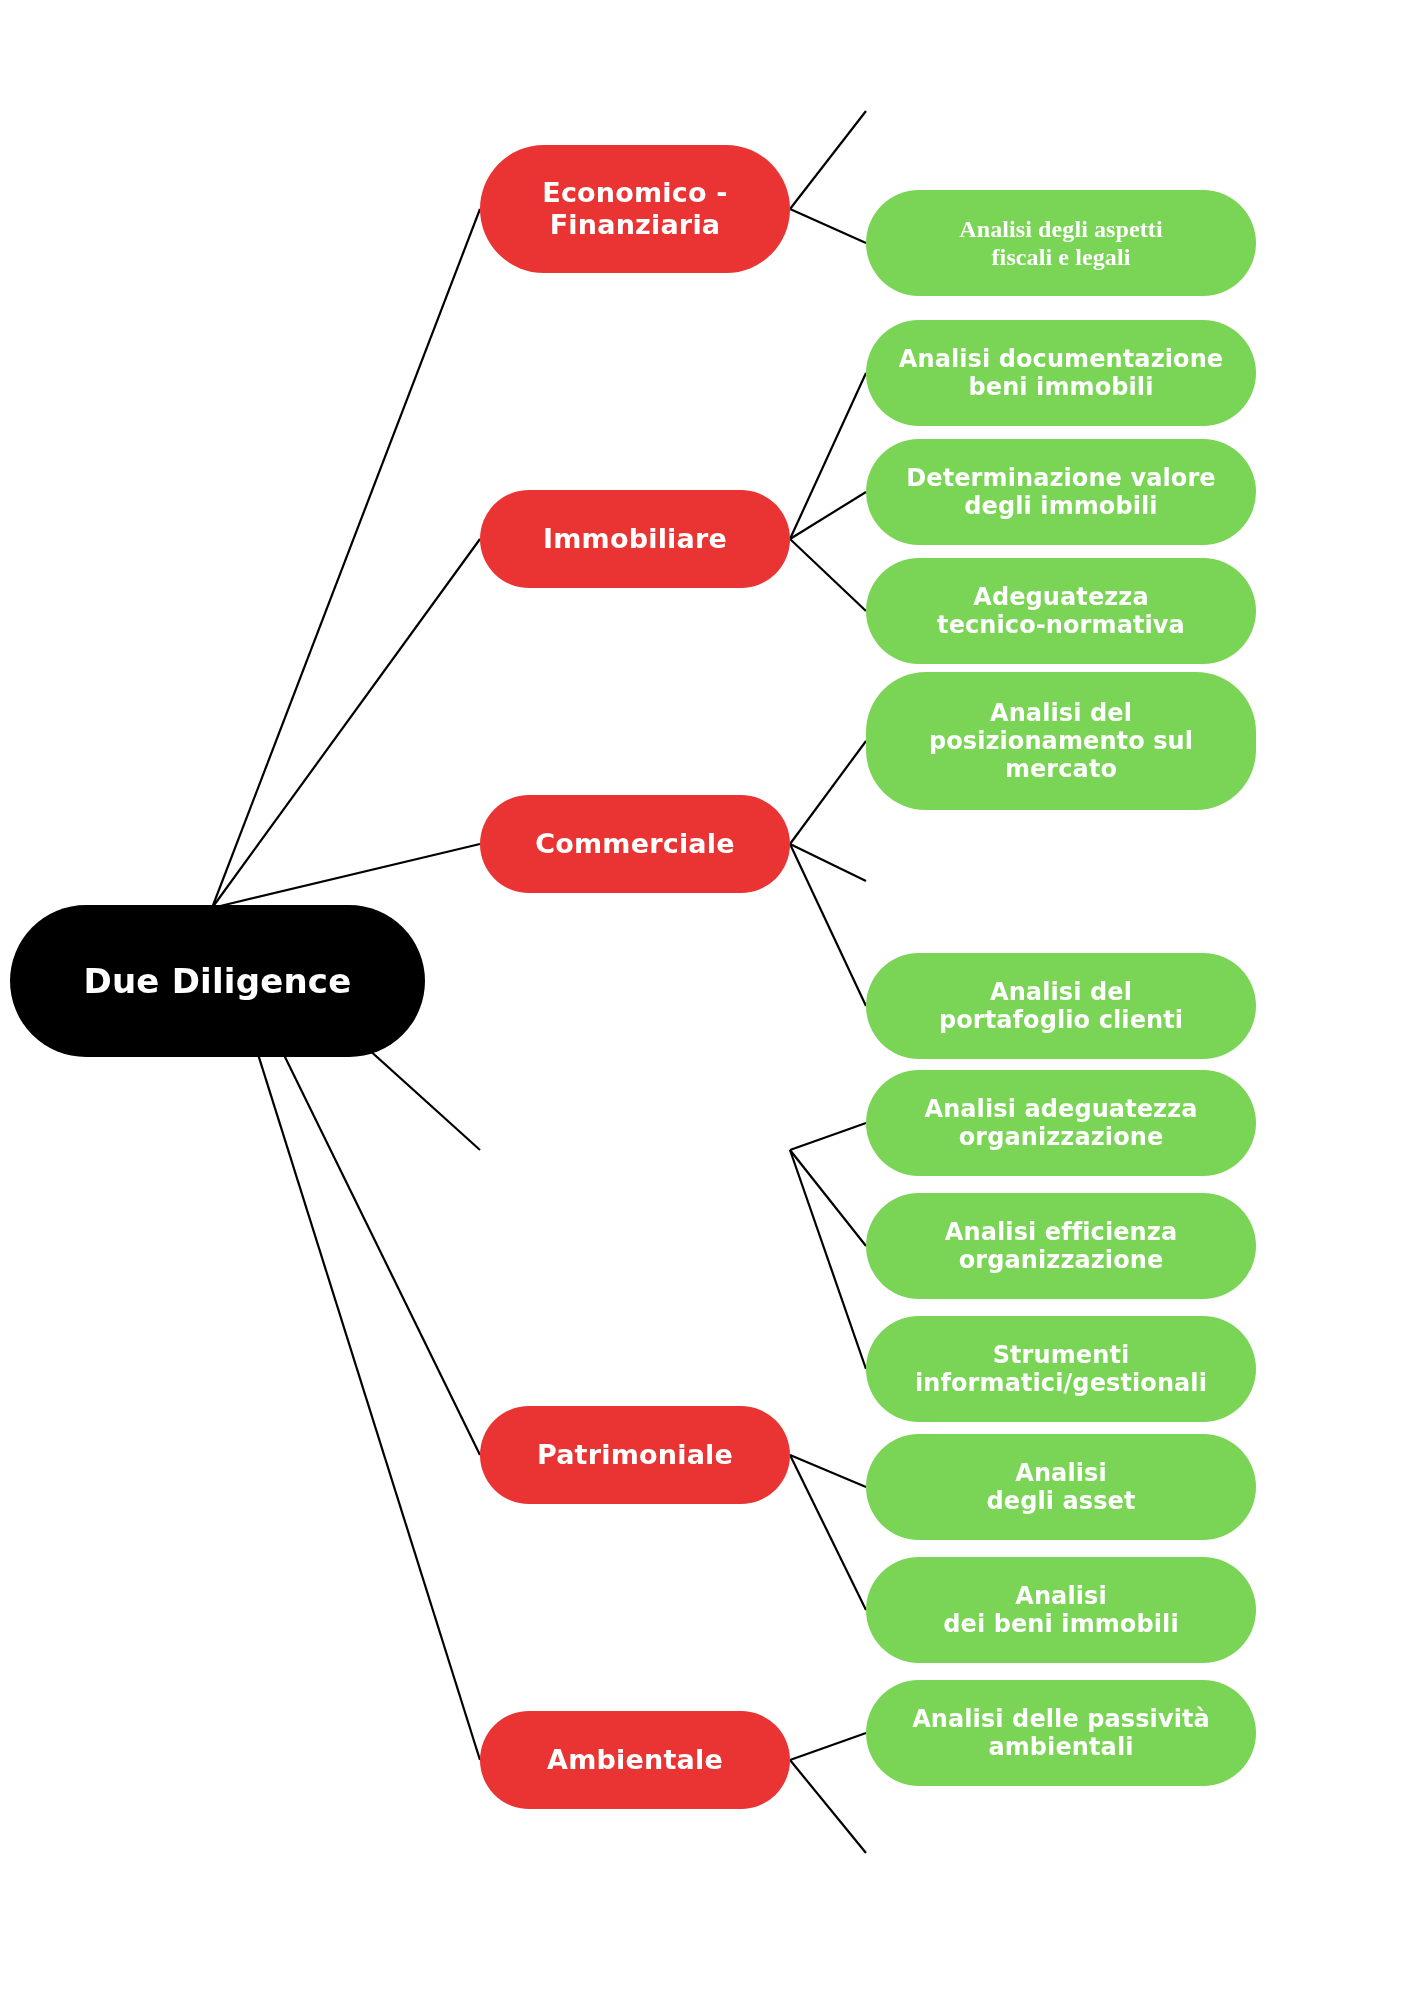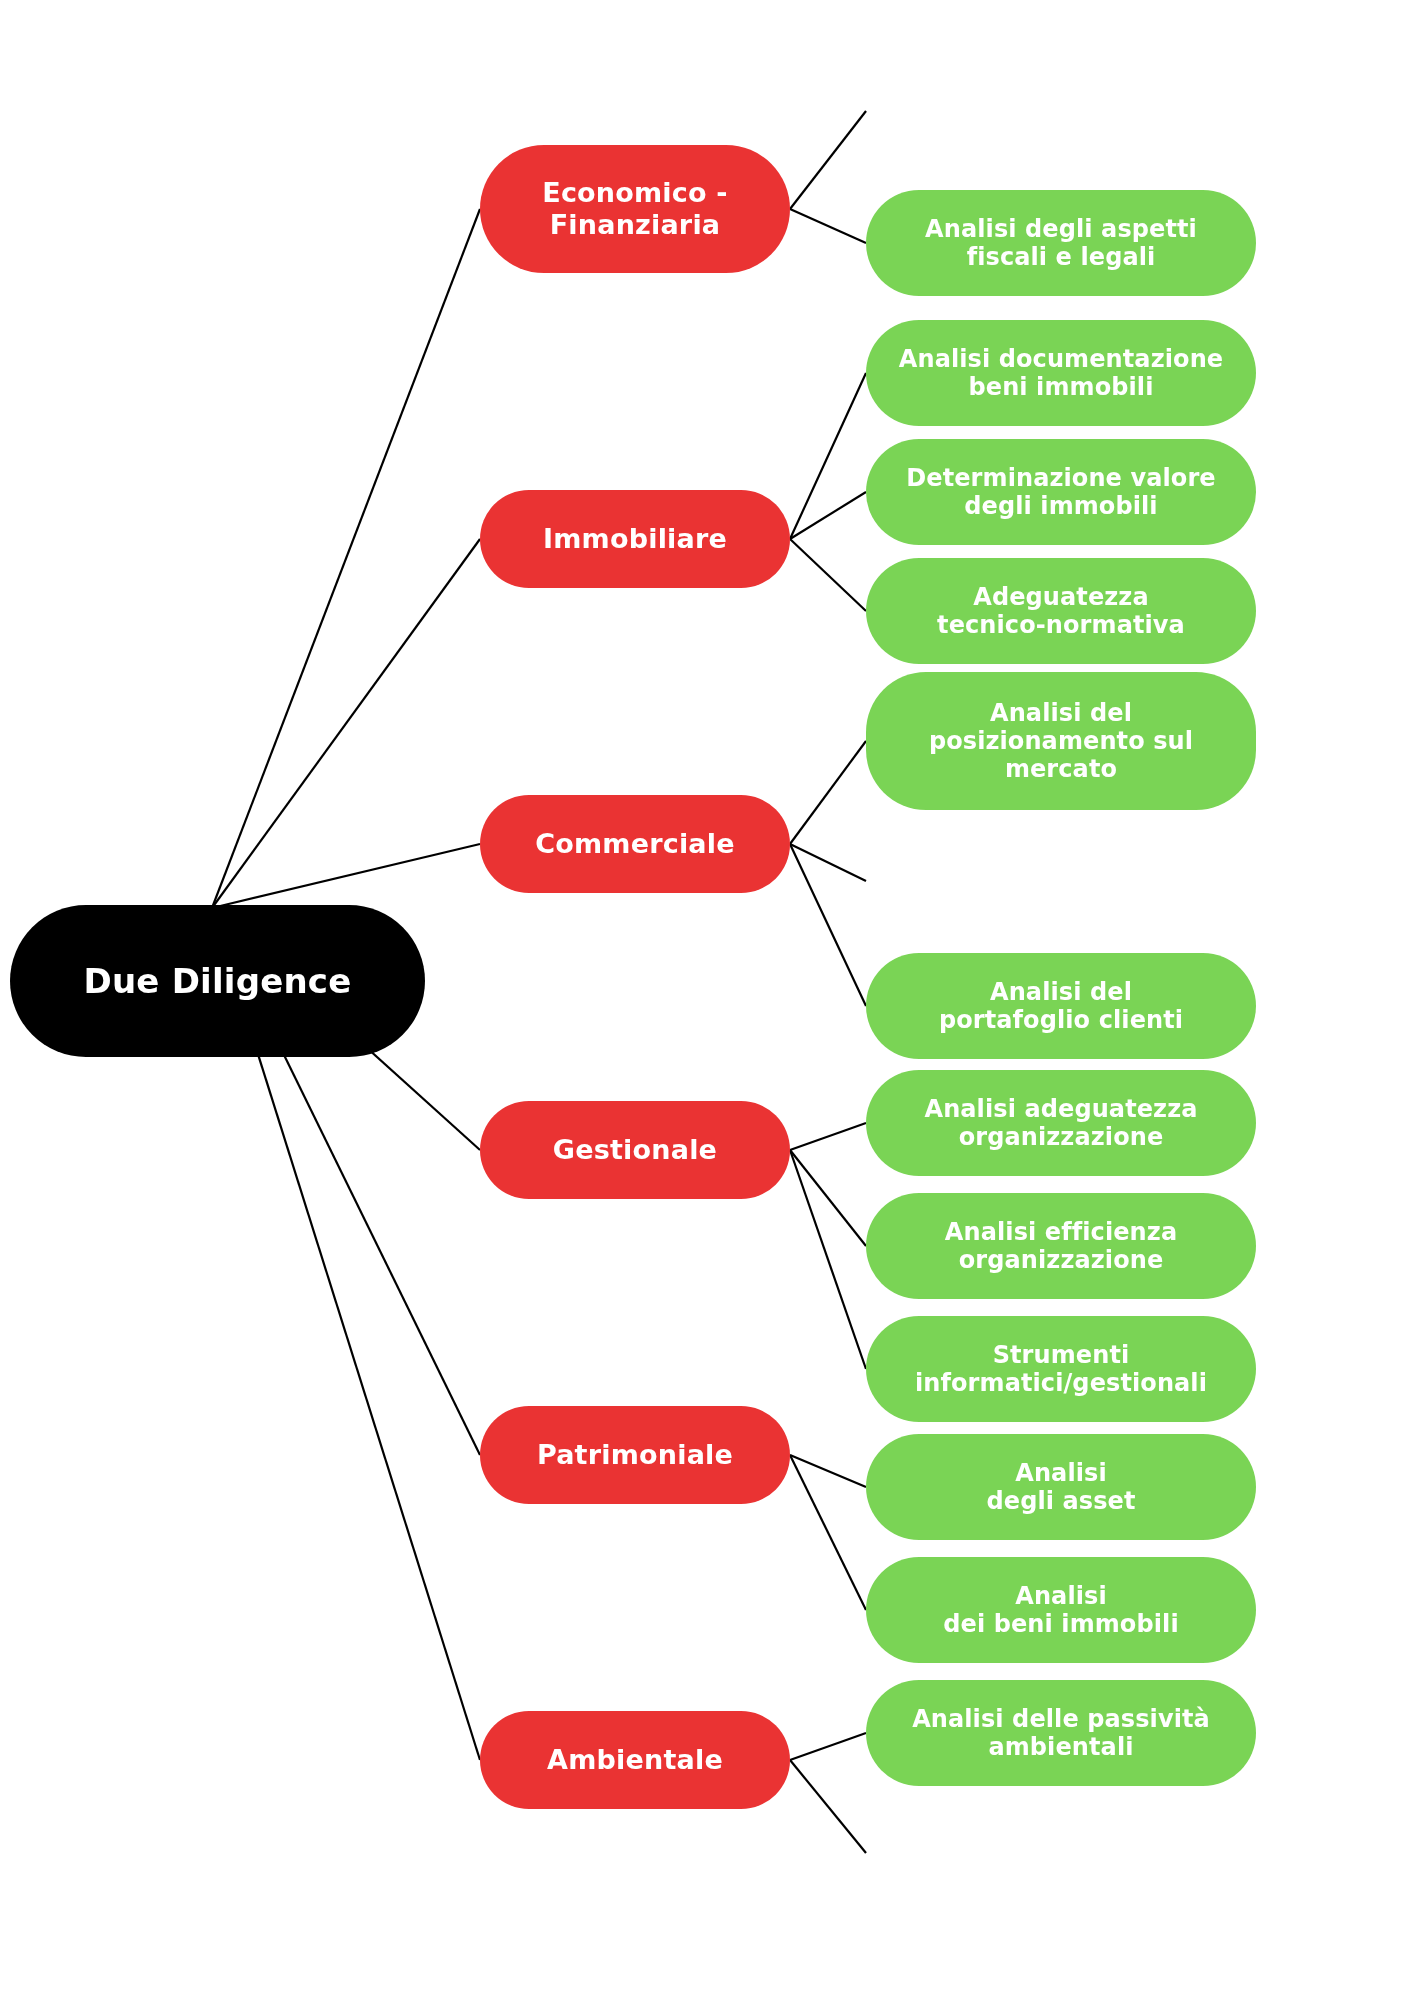--- a/index.html
+++ b/index.html
@@ -99,21 +99,21 @@
       <div>
         <span>Due Diligence</span>
       </div>
     </div>
     <div class="node node-branch" style="left: 480px; top: 145px; width: 310px; height: 128px;">
       <div>
         <span>Economico -</span>
         <span>Finanziaria</span>
       </div>
     </div>
-    <div class="node node-leaf" style="left: 866px; top: 190px; width: 390px; height: 106px;">
+    <div class="node node-leaf" style="left: 866px; top: 190px; width: 390px; height: 106px; font-family: Liberation Serif, serif;">
       <div>
         <span>Analisi degli aspetti</span>
         <span>fiscali e legali</span>
       </div>
     </div>
     <div class="node node-branch" style="left: 480px; top: 490px; width: 310px; height: 98px;">
       <div>
         <span>Immobiliare</span>
       </div>
     </div>
@@ -146,25 +146,20 @@
         <span>posizionamento sul</span>
         <span>mercato</span>
       </div>
     </div>
     <div class="node node-leaf" style="left: 866px; top: 953px; width: 390px; height: 106px;">
       <div>
         <span>Analisi del</span>
         <span>portafoglio clienti</span>
       </div>
     </div>
-    <div class="node node-branch" style="left: 480px; top: 1101px; width: 310px; height: 98px;">
-      <div>
-        <span>Gestionale</span>
-      </div>
-    </div>
     <div class="node node-leaf" style="left: 866px; top: 1070px; width: 390px; height: 106px;">
       <div>
         <span>Analisi adeguatezza</span>
         <span>organizzazione</span>
       </div>
     </div>
     <div class="node node-leaf" style="left: 866px; top: 1193px; width: 390px; height: 106px;">
       <div>
         <span>Analisi efficienza</span>
         <span>organizzazione</span>

